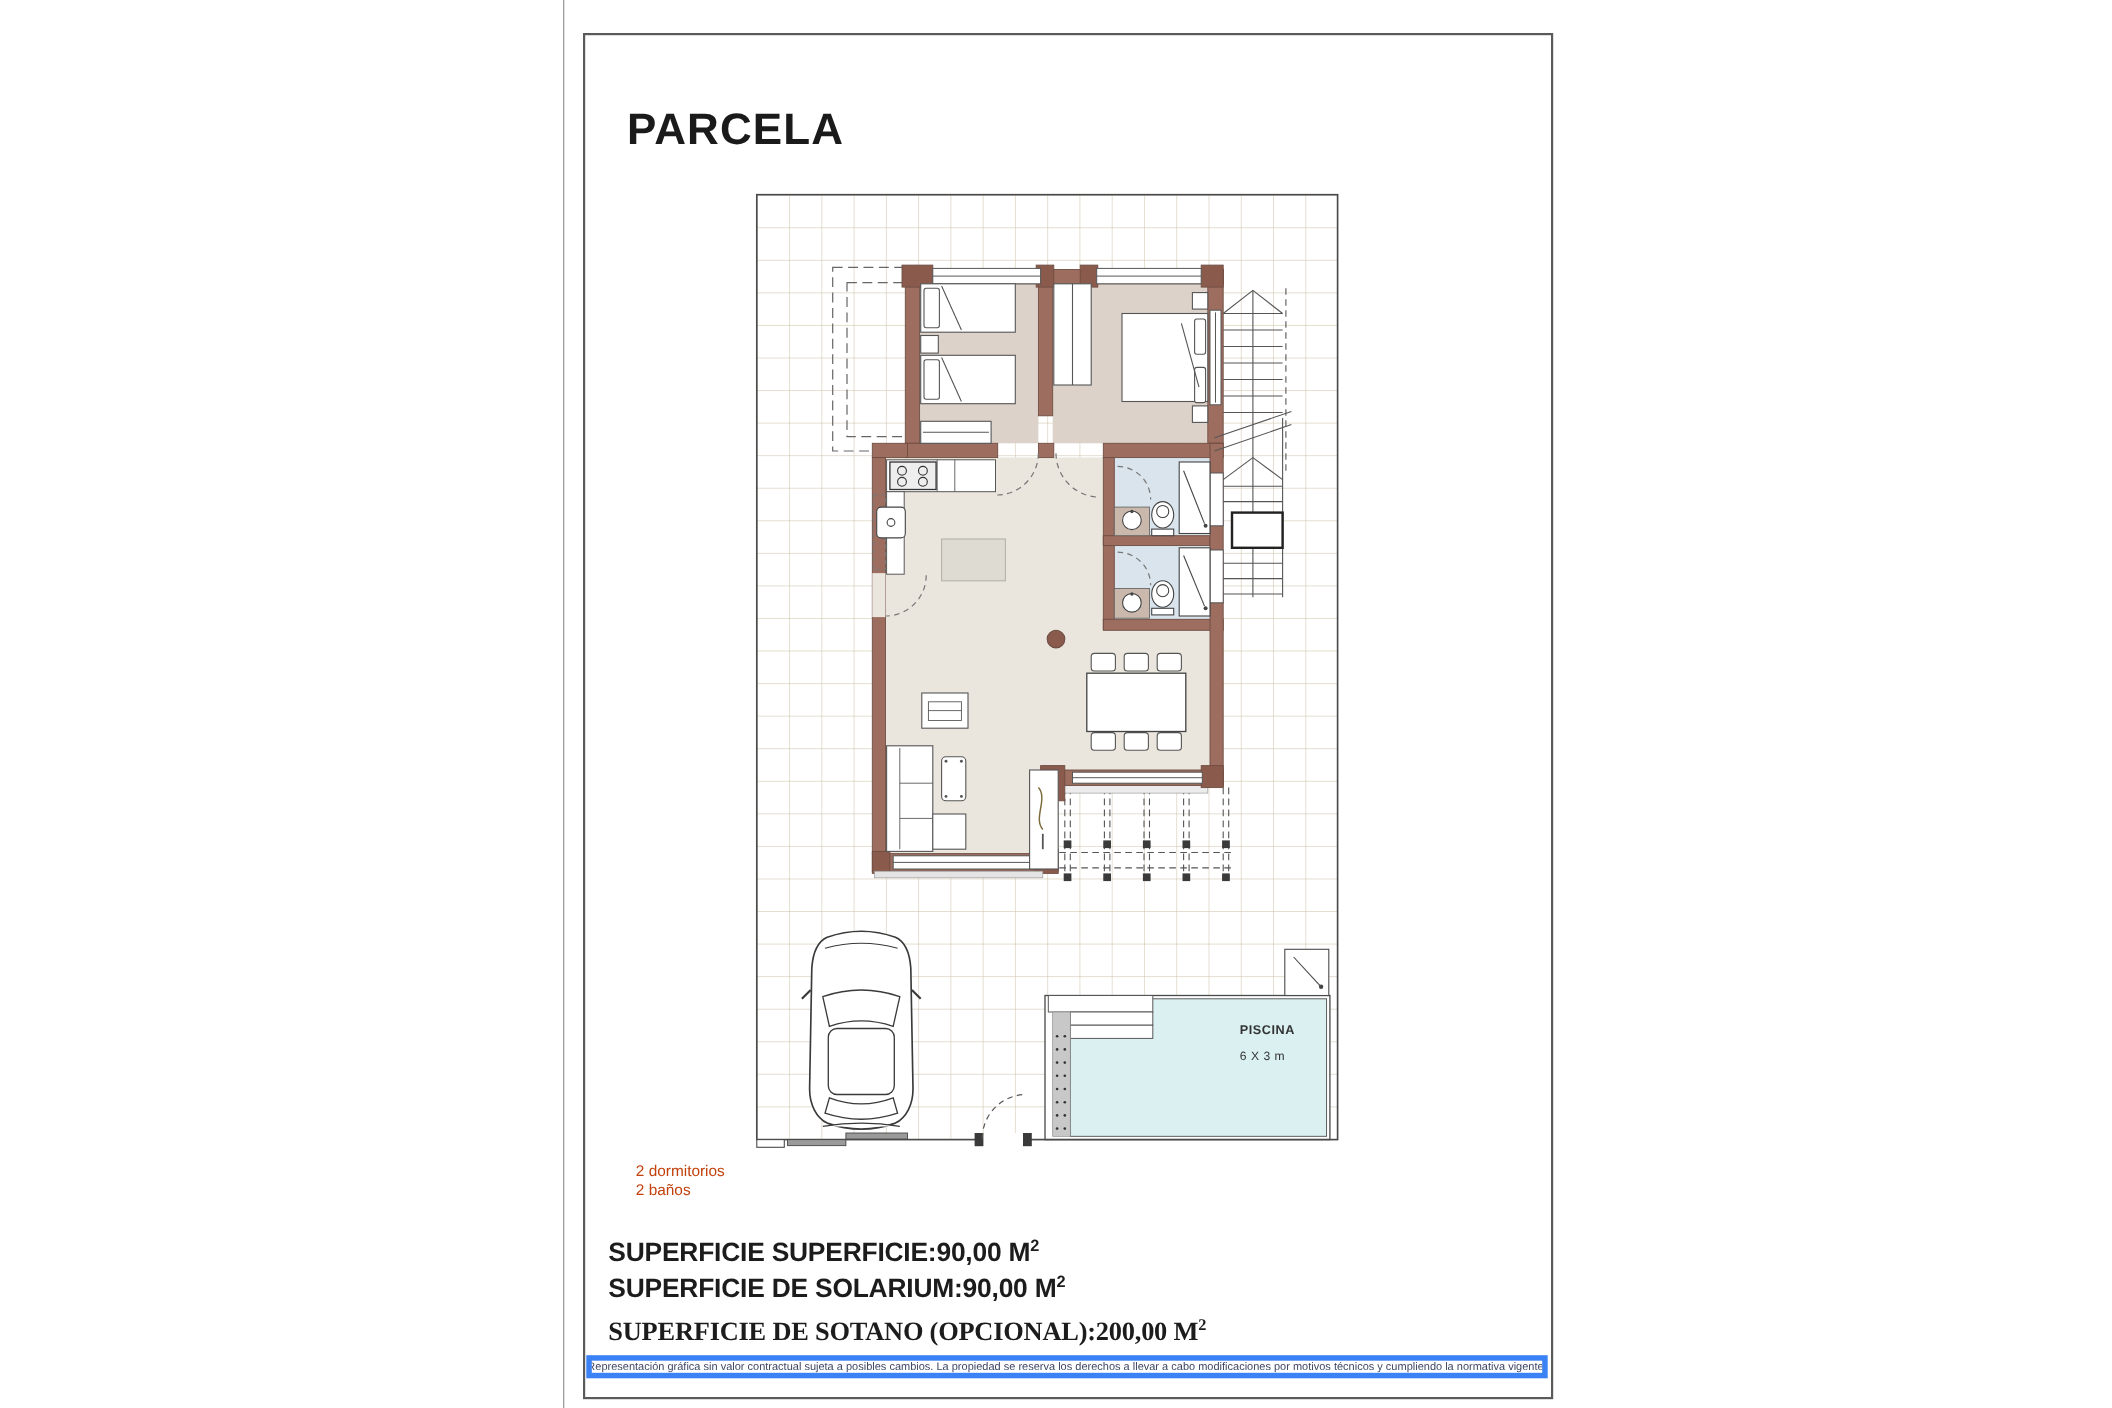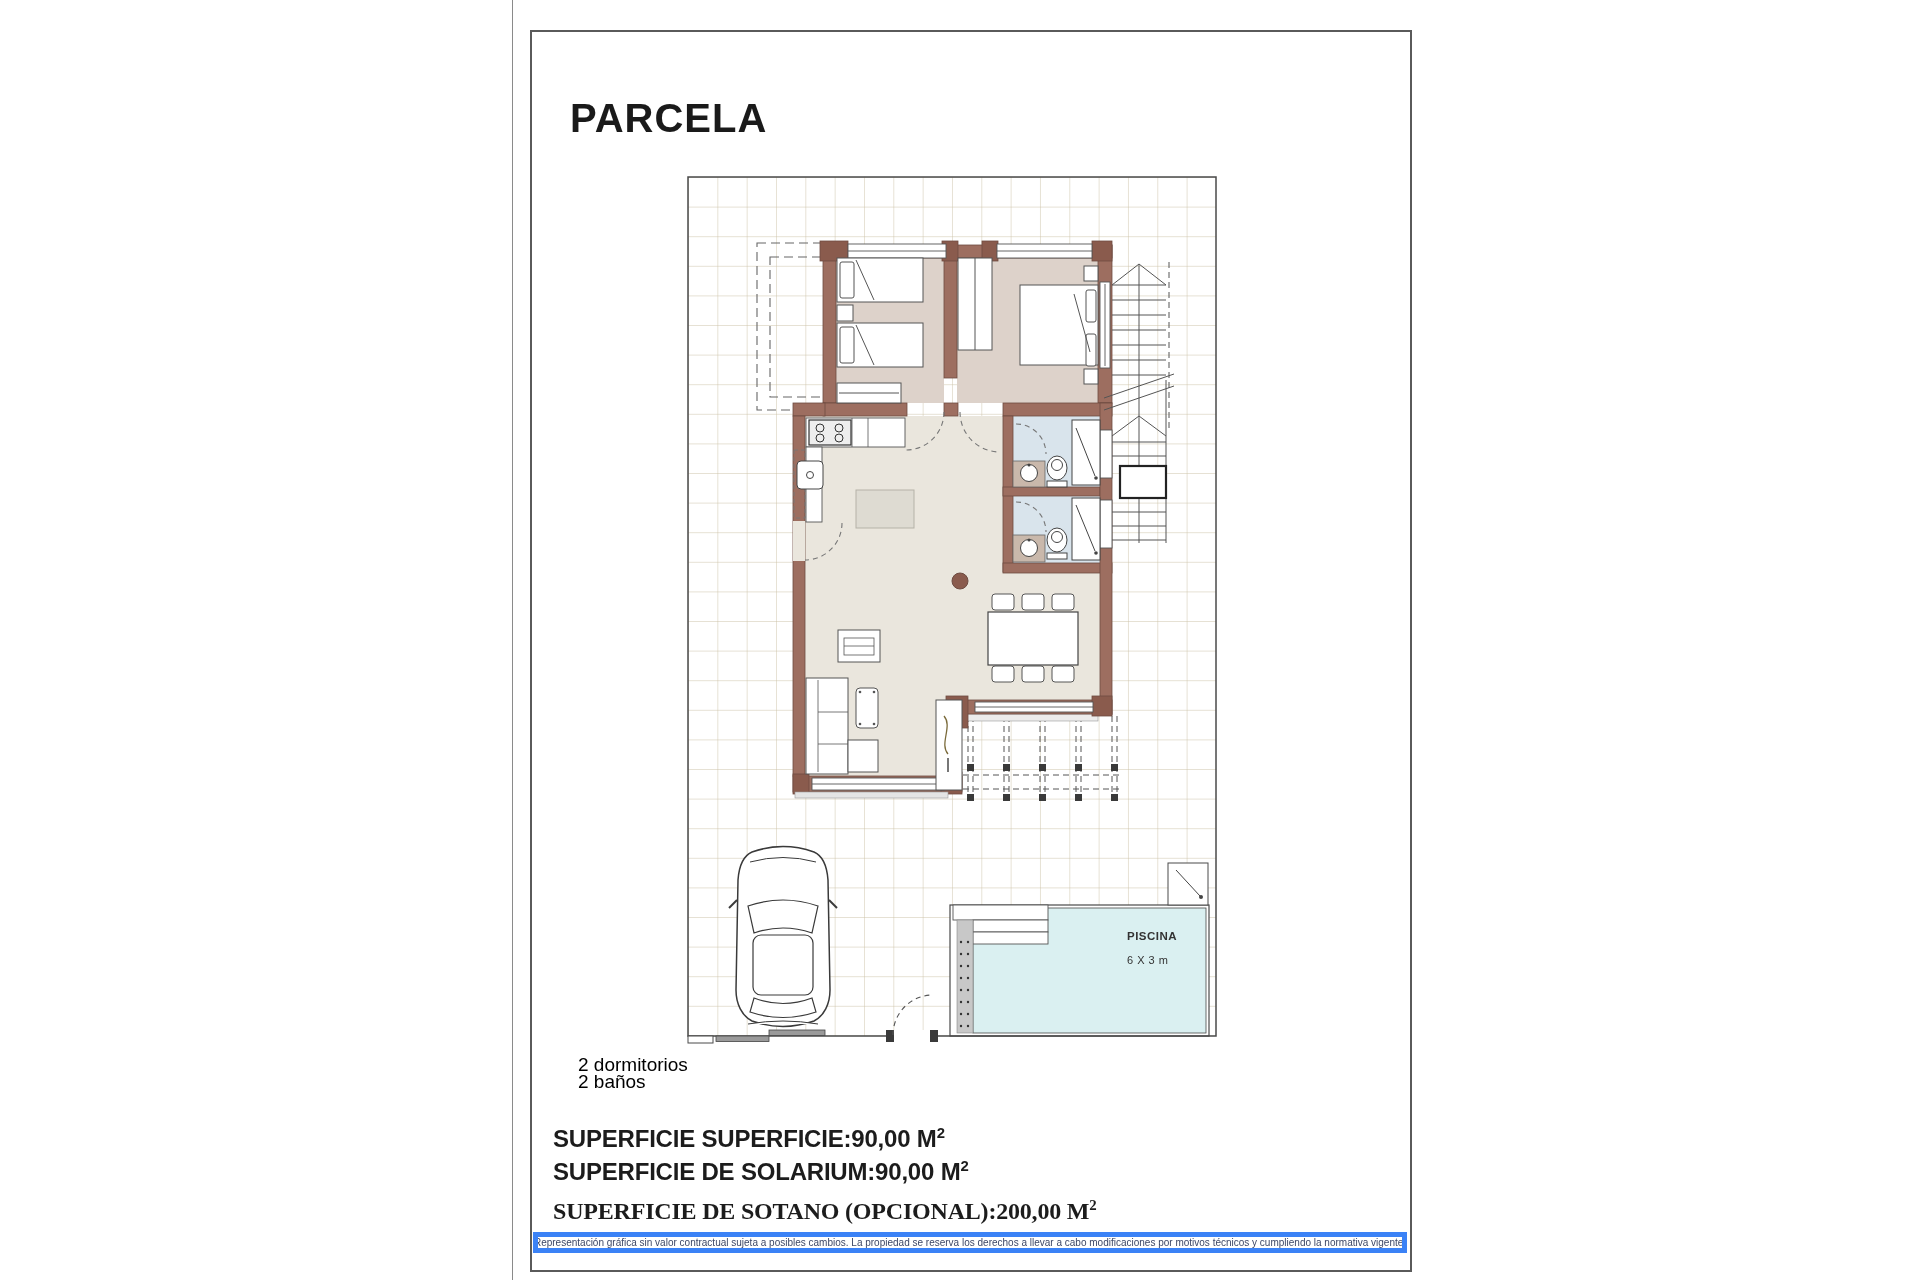--- a/index.html
+++ b/index.html
@@ -4,21 +4,21 @@
 <style>
   html,body{margin:0;padding:0;background:#ffffff;}
   .canvas{position:relative;width:1920px;height:1280px;background:#ffffff;overflow:hidden;
           font-family:"Liberation Sans",sans-serif;color:#1c1c1c;}
   .page-edge{position:absolute;left:512px;top:0;width:1px;height:1280px;background:#8a8a8a;}
   .frame{position:absolute;left:530px;top:30px;width:882px;height:1242px;
          border:2px solid #5a5a5a;box-sizing:border-box;background:#ffffff;}
   .title{position:absolute;left:570px;top:96px;font-size:40px;font-weight:700;
          letter-spacing:1px;color:#1a1a1a;}
   .plan-svg{position:absolute;left:530px;top:30px;}
-  .notes{position:absolute;left:578px;top:1056px;font-size:19px;line-height:17px;color:#000000;}
+  .notes{position:absolute;left:578px;top:1056px;font-size:14px;line-height:17px;color:#c2410c;}
   .area-row{position:absolute;left:553px;display:flex;align-items:baseline;
             font-size:24px;font-weight:700;letter-spacing:-0.2px;white-space:nowrap;}
   .area-row .a-value{}
   .area-row sup{font-size:0.62em;vertical-align:super;}
   .row-1{top:1125px;} .row-2{top:1158px;} .row-3{top:1197px;font-family:Liberation Serif, serif;}
   .footer-box{position:absolute;left:533px;top:1232px;width:874px;height:21px;
               border:5px solid #3b82f6;box-sizing:border-box;display:flex;
               align-items:center;justify-content:center;font-size:10px;
               color:#3d4766;white-space:nowrap;overflow:hidden;}
   svg text{font-family:"Liberation Sans",sans-serif;}

